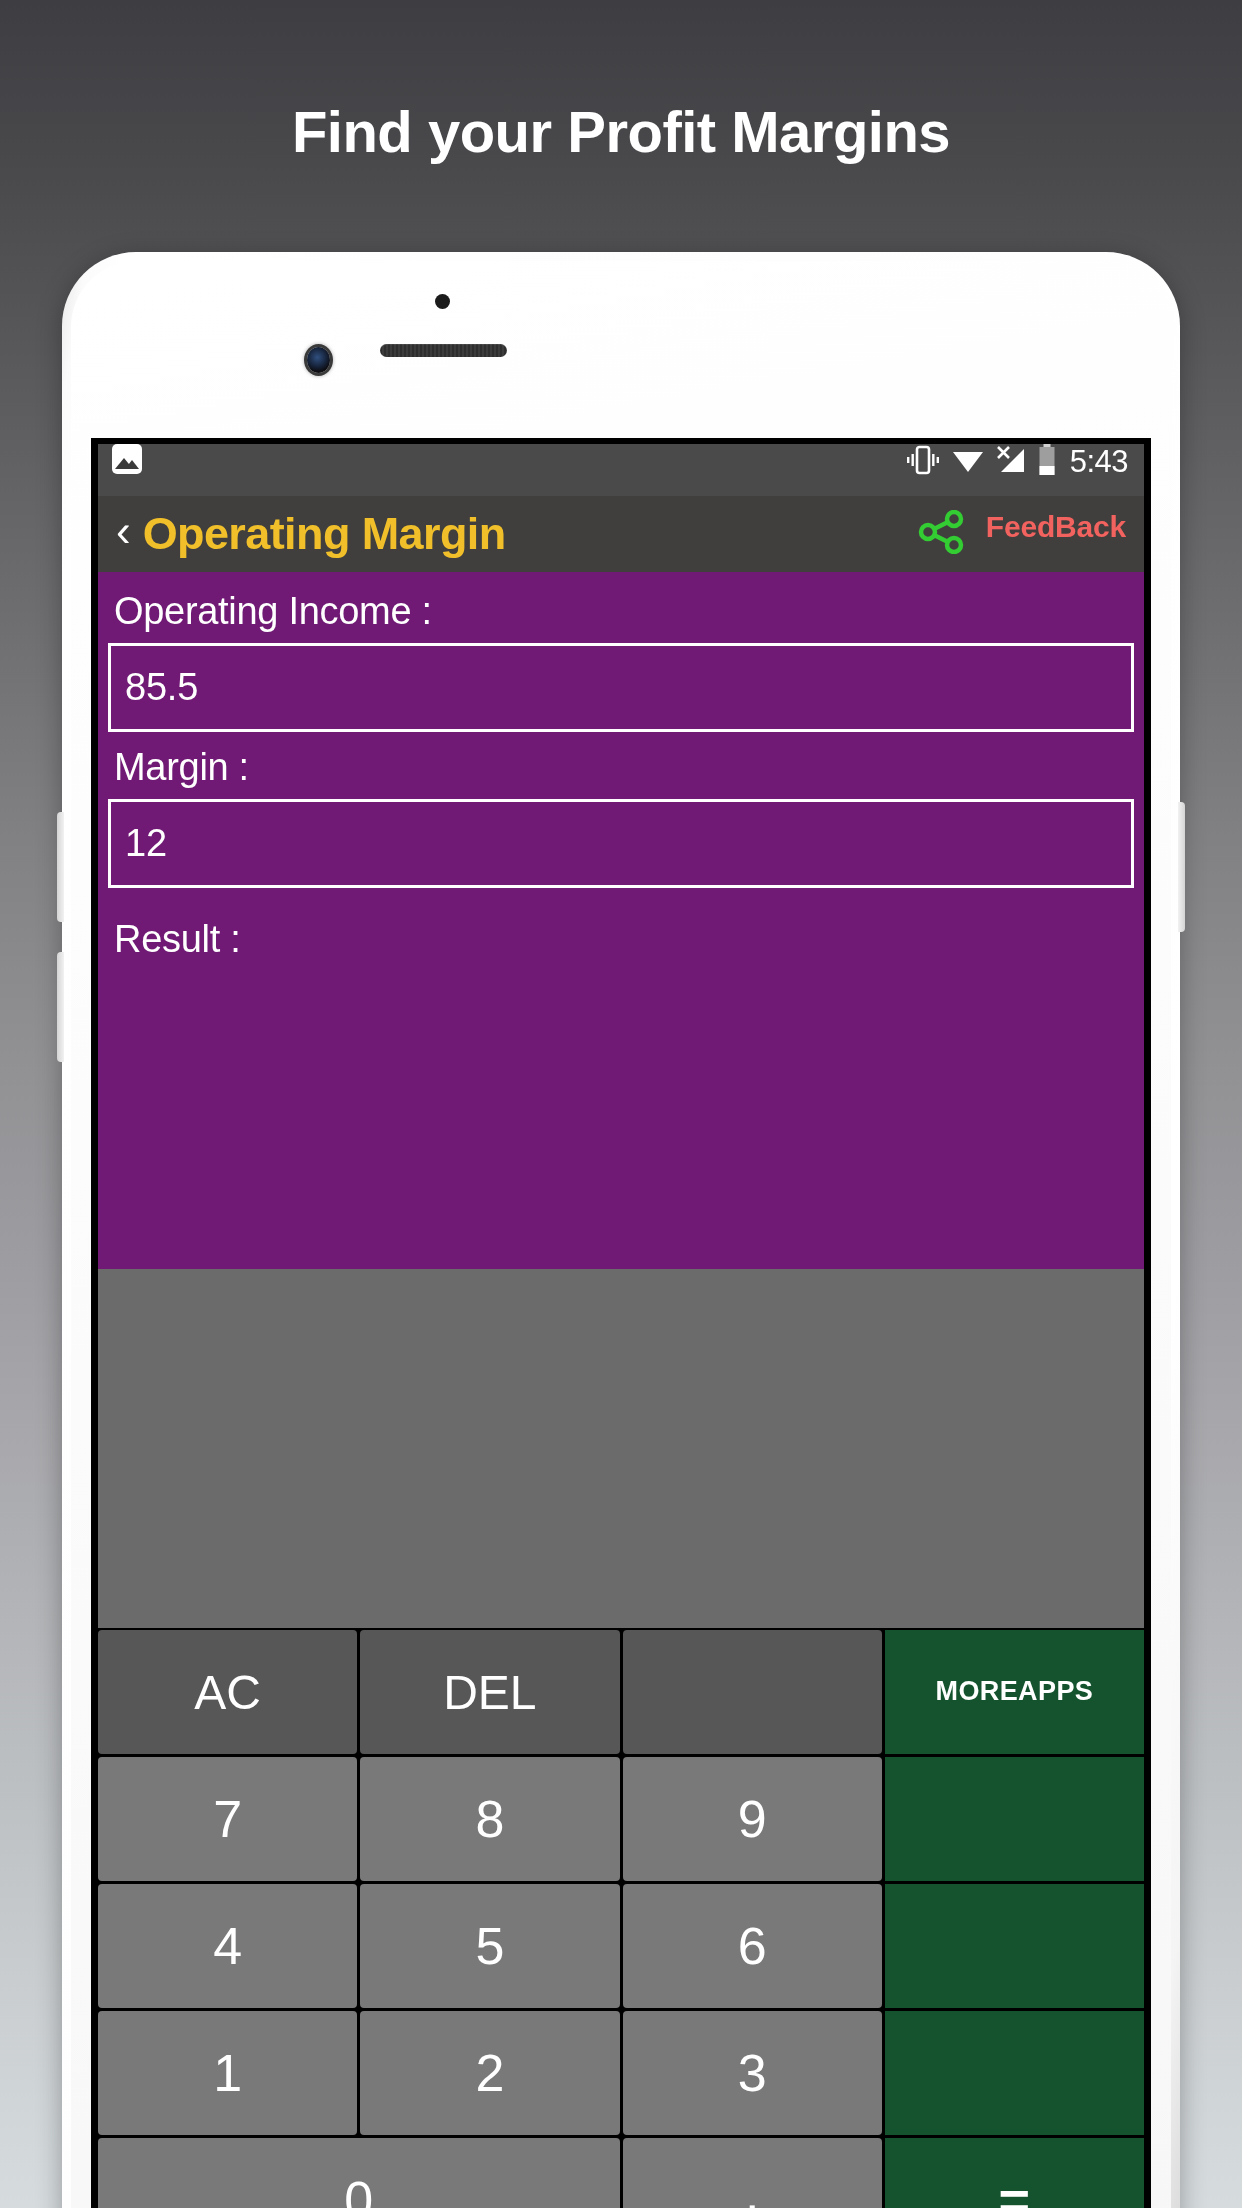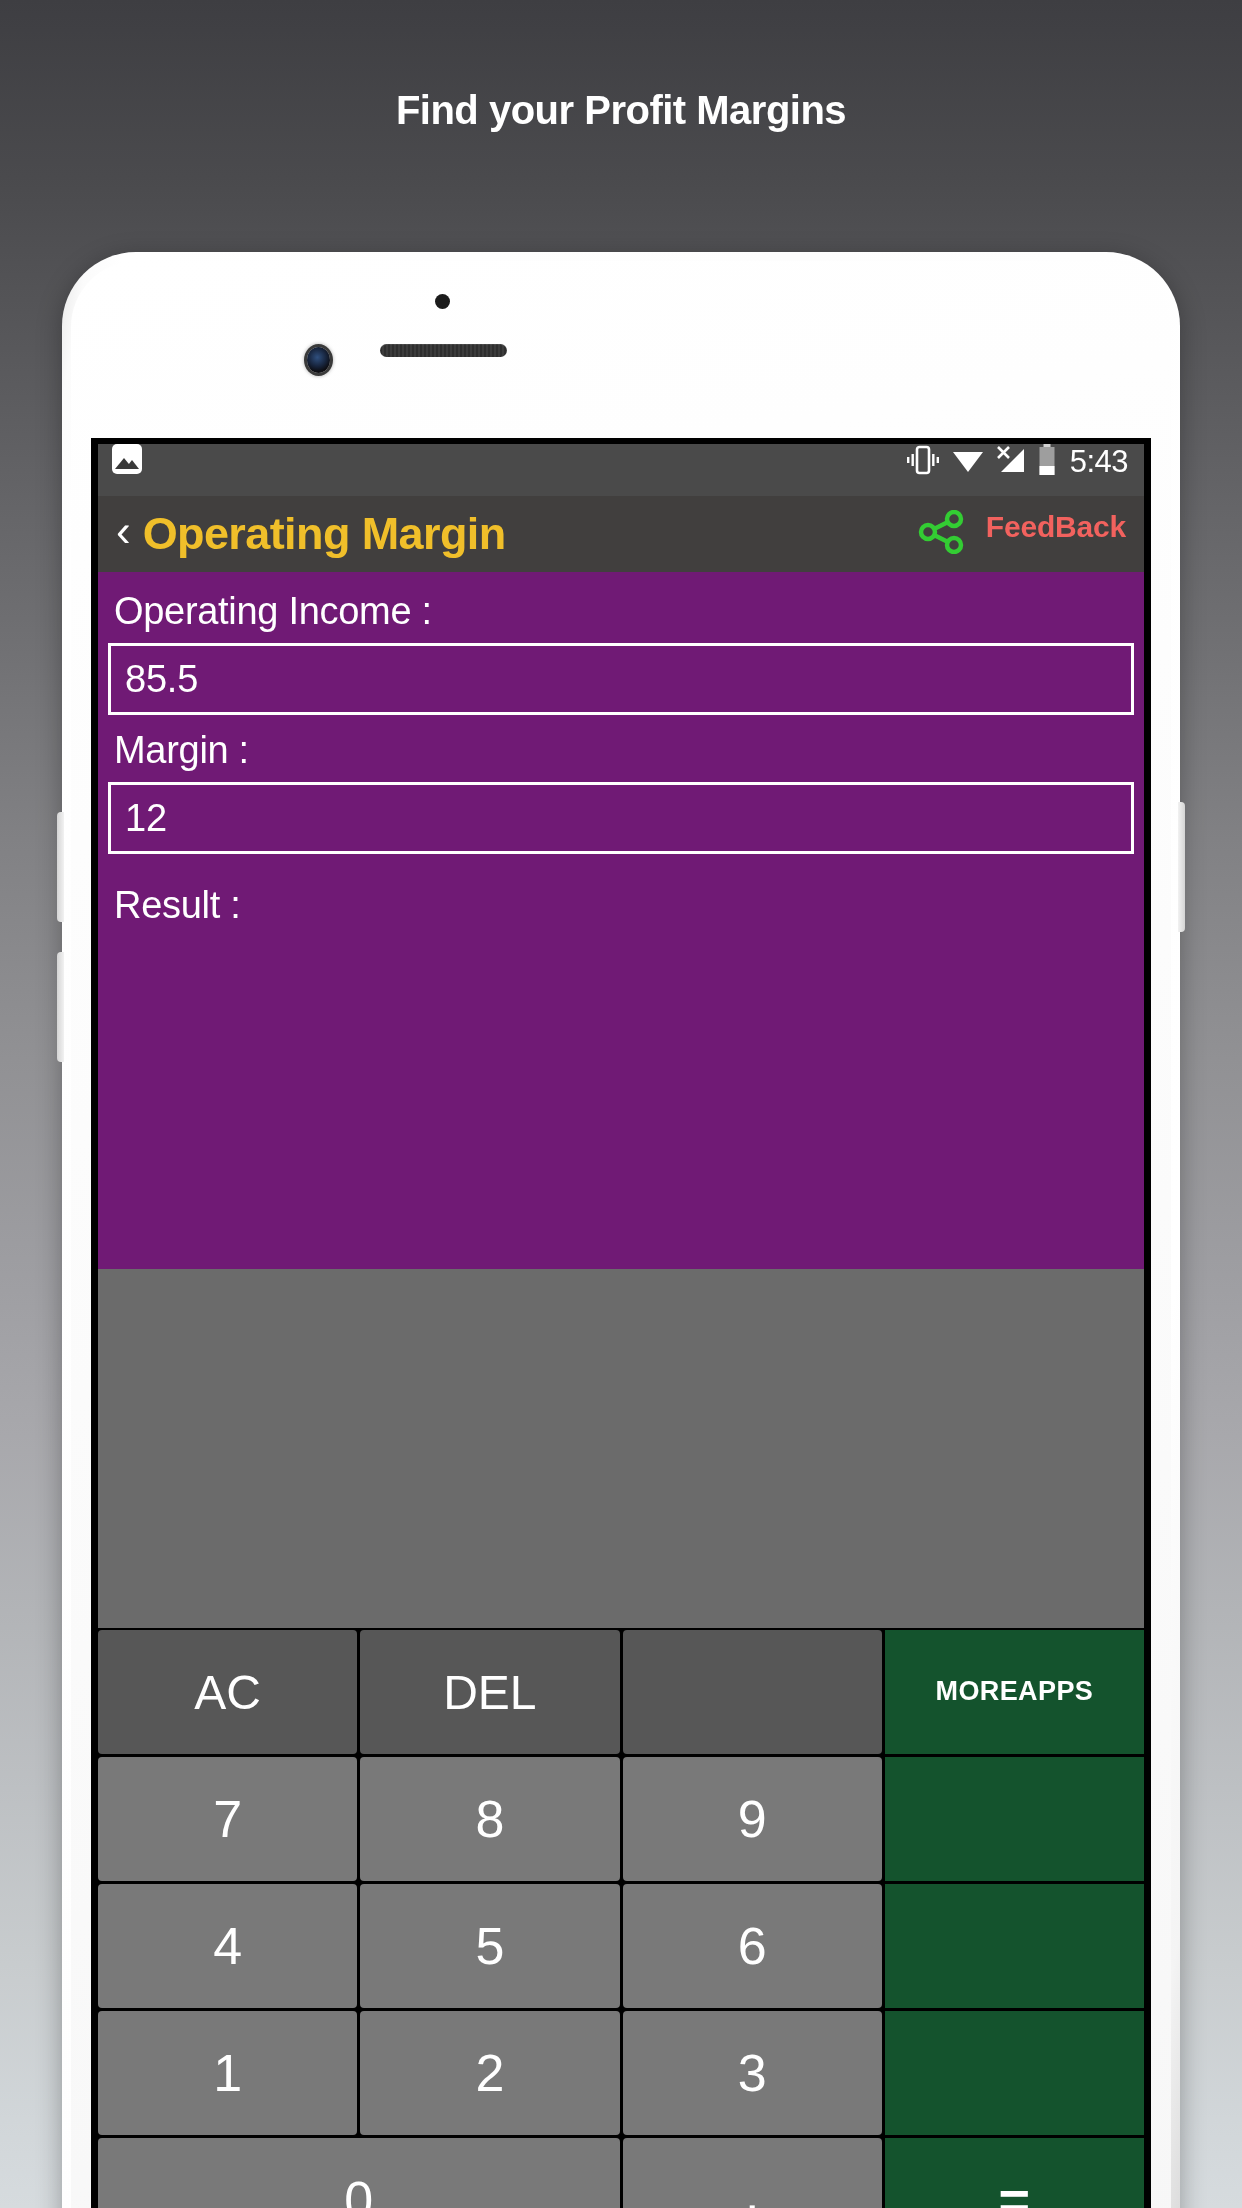--- a/index.html
+++ b/index.html
@@ -25,26 +25,26 @@
         #bdc0c3 81%,
         #c8ccce 89%,
         #d1d6d9 96%,
         #d6dbde 100%);
     position: relative;
   }
 
   
   .headline {
     position: absolute;
-    top: 88px;
+    top: 100px;
     left: 0;
     width: 1242px;
     text-align: center;
     color: #ffffff;
-    font-size: 40px;
+    font-size: 58px;
     font-weight: bold;
     letter-spacing: -0.5px;
     line-height: 1.1;
   }
 
   
   .phone {
     position: absolute;
     left: 62px;
     top: 252px;
@@ -232,21 +232,21 @@
   }
   .field-label {
     color: #ffffff;
     font-size: 38px;
     font-weight: 400;
     letter-spacing: -0.3px;
     padding: 10px 4px 10px 6px;
   }
   .field-box {
     border: 3px solid #ffffff;
-    height: 72px;
+    height: 89px;
     display: flex;
     align-items: center;
     padding-left: 14px;
     margin-bottom: 4px;
   }
   .field-value {
     color: #ffffff;
     font-size: 38px;
     letter-spacing: -0.2px;
   }

